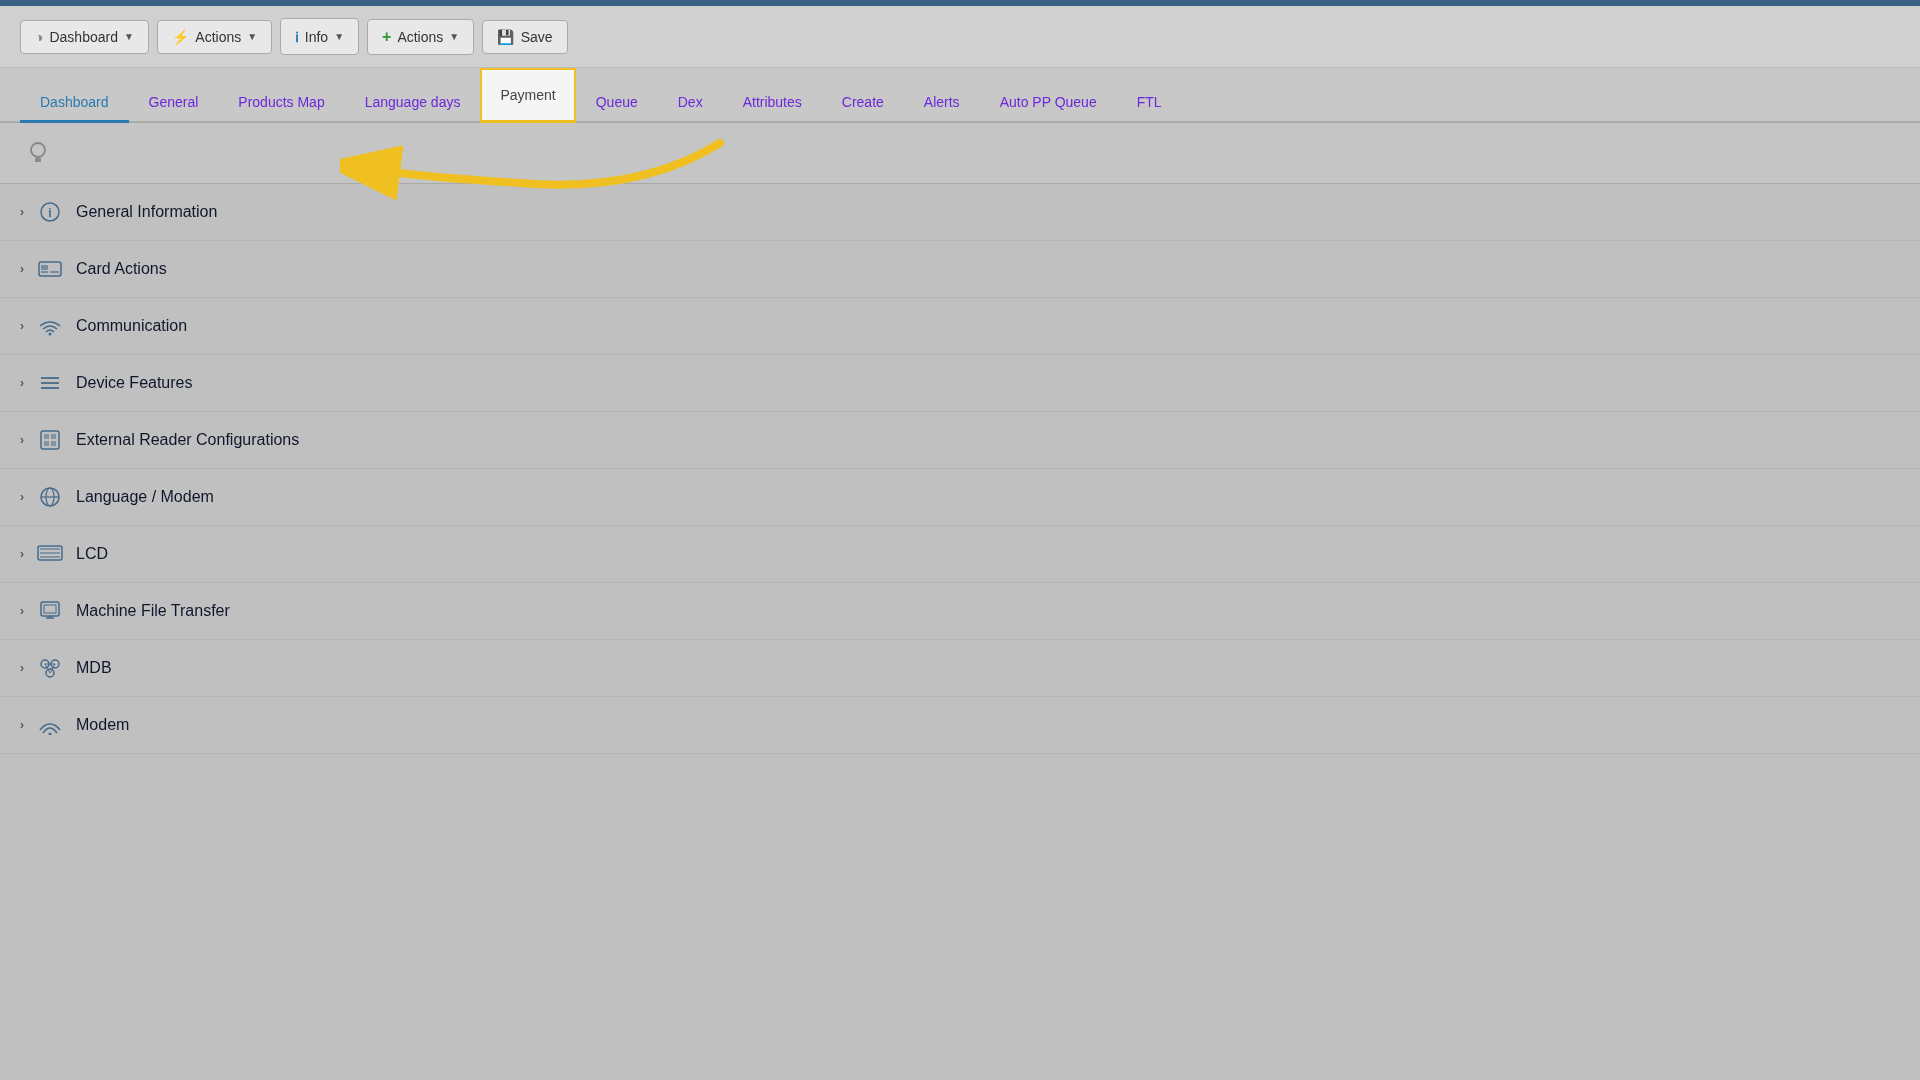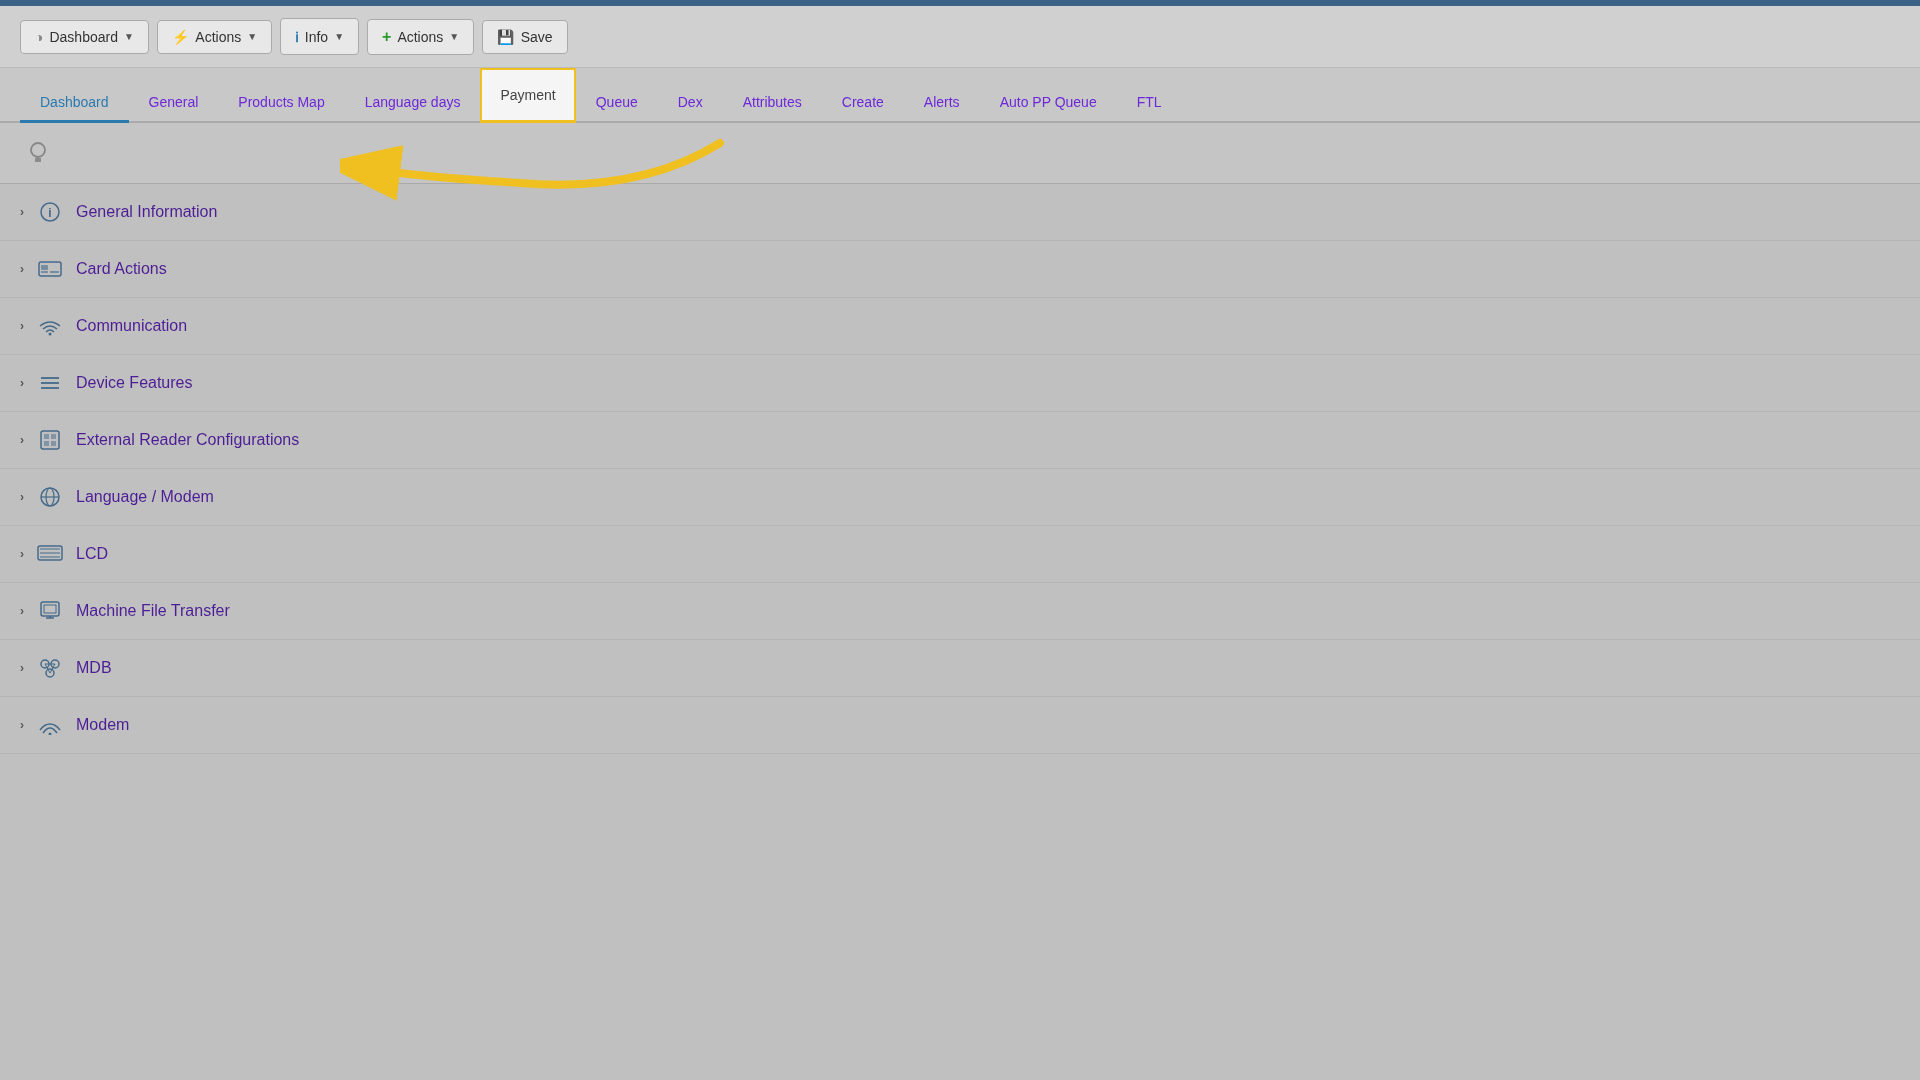--- a/index.html
+++ b/index.html
@@ -123,21 +123,21 @@
       height: 28px;
       margin-right: 12px;
       display: flex;
       align-items: center;
       justify-content: center;
       color: #456a8a;
       font-size: 16px;
     }
     .item-label {
       font-size: 16px;
-      color: #4c1d95;
+      color: #0f172a;
       font-weight: 400;
     }
     
     .icon-dashboard::before { content: "◑"; }
   </style>
 </head>
 <body>
 
 <div class="top-bar"></div>
 <div class="app-container">

